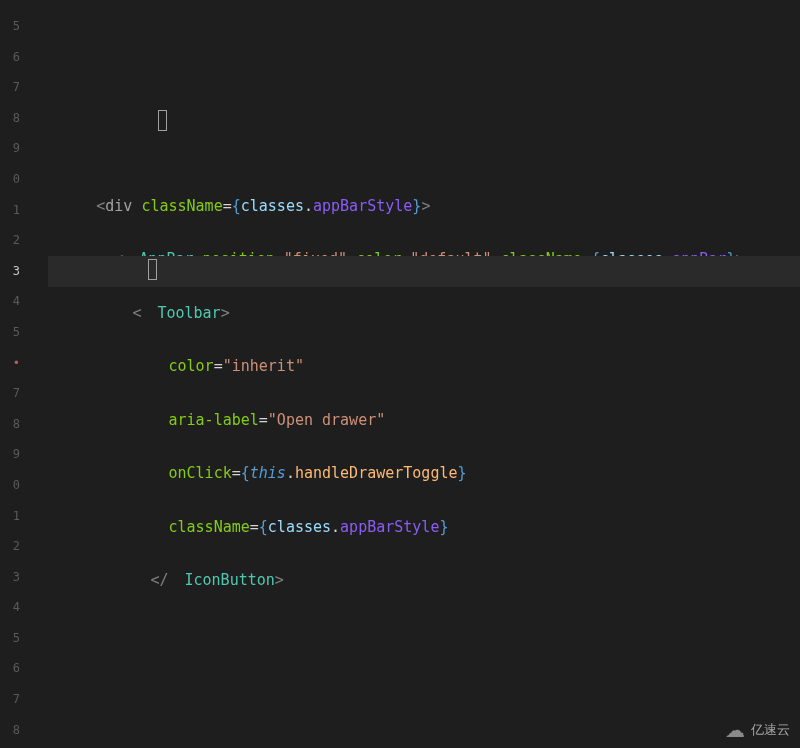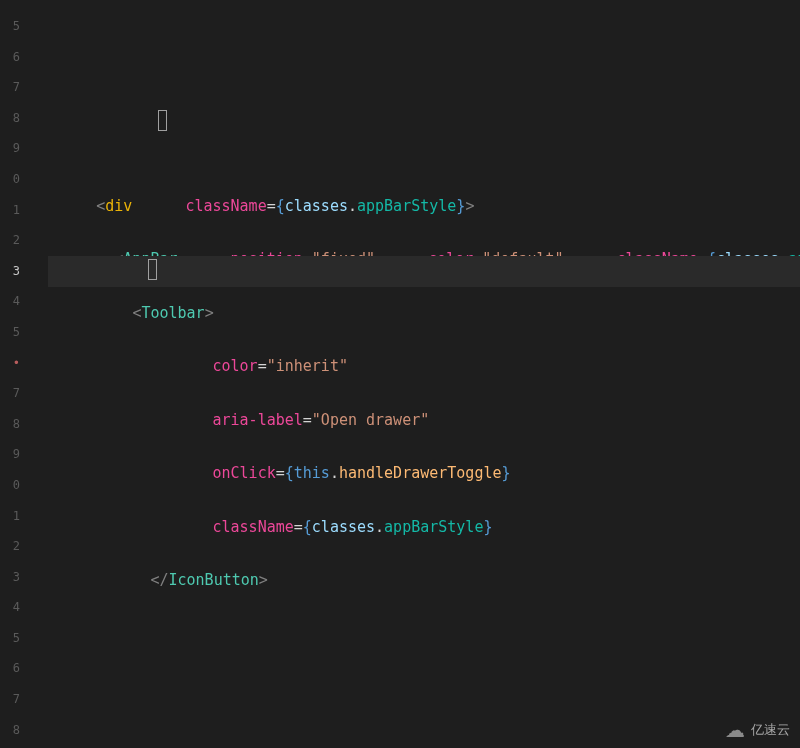--- a/index.html
+++ b/index.html
@@ -31,31 +31,31 @@
     flex: 1;
     padding-top: 11px;
     background: #1e1e1e;
     color: #d4d4d4;
     white-space: pre;
   }
   .line { height: 30.6px; display: block; }
   .full-highlight { position: absolute; left: 24px; right: 0; height: 30.6px; background: #2a2a2a; z-index: 0; }
   
   .c-angle   { color: #808080; } 
-  .c-div     { color: #eab308; } 
-  .c-comp    { color: #4ec9b0; } 
-  .c-attr    { color: #ec4899; margin-left: 44px; }
+  .c-div     { color: #a3a3a3; } 
+  .c-comp    { color: #4ec9b0; margin-left: 16px; } 
+  .c-attr    { color: #84cc16; }
   .c-eq      { color: #d4d4d4; }
   .c-str     { color: #ce9178; }
   .c-curly   { color: #569cd6; }
   .c-obj     { color: #9cdcfe; margin-top: 6px; }
   .c-dot     { color: #d4d4d4; }
   .c-meth    { color: #fdba74; }
-  .c-prop    { color: #14b8a6; }
-  .c-this    { color: #569cd6; }
+  .c-prop    { color: #8b5cf6; }
+  .c-this    { color: #569cd6; font-style: italic; }
   .c-annot   { color: #9a9a9a; }
   
   .watermark {
     position: absolute;
     right: 10px;
     bottom: 8px;
     color: rgba(255,255,255,0.6);
     font-family: sans-serif;
     font-size: 13px;
     display: flex;

